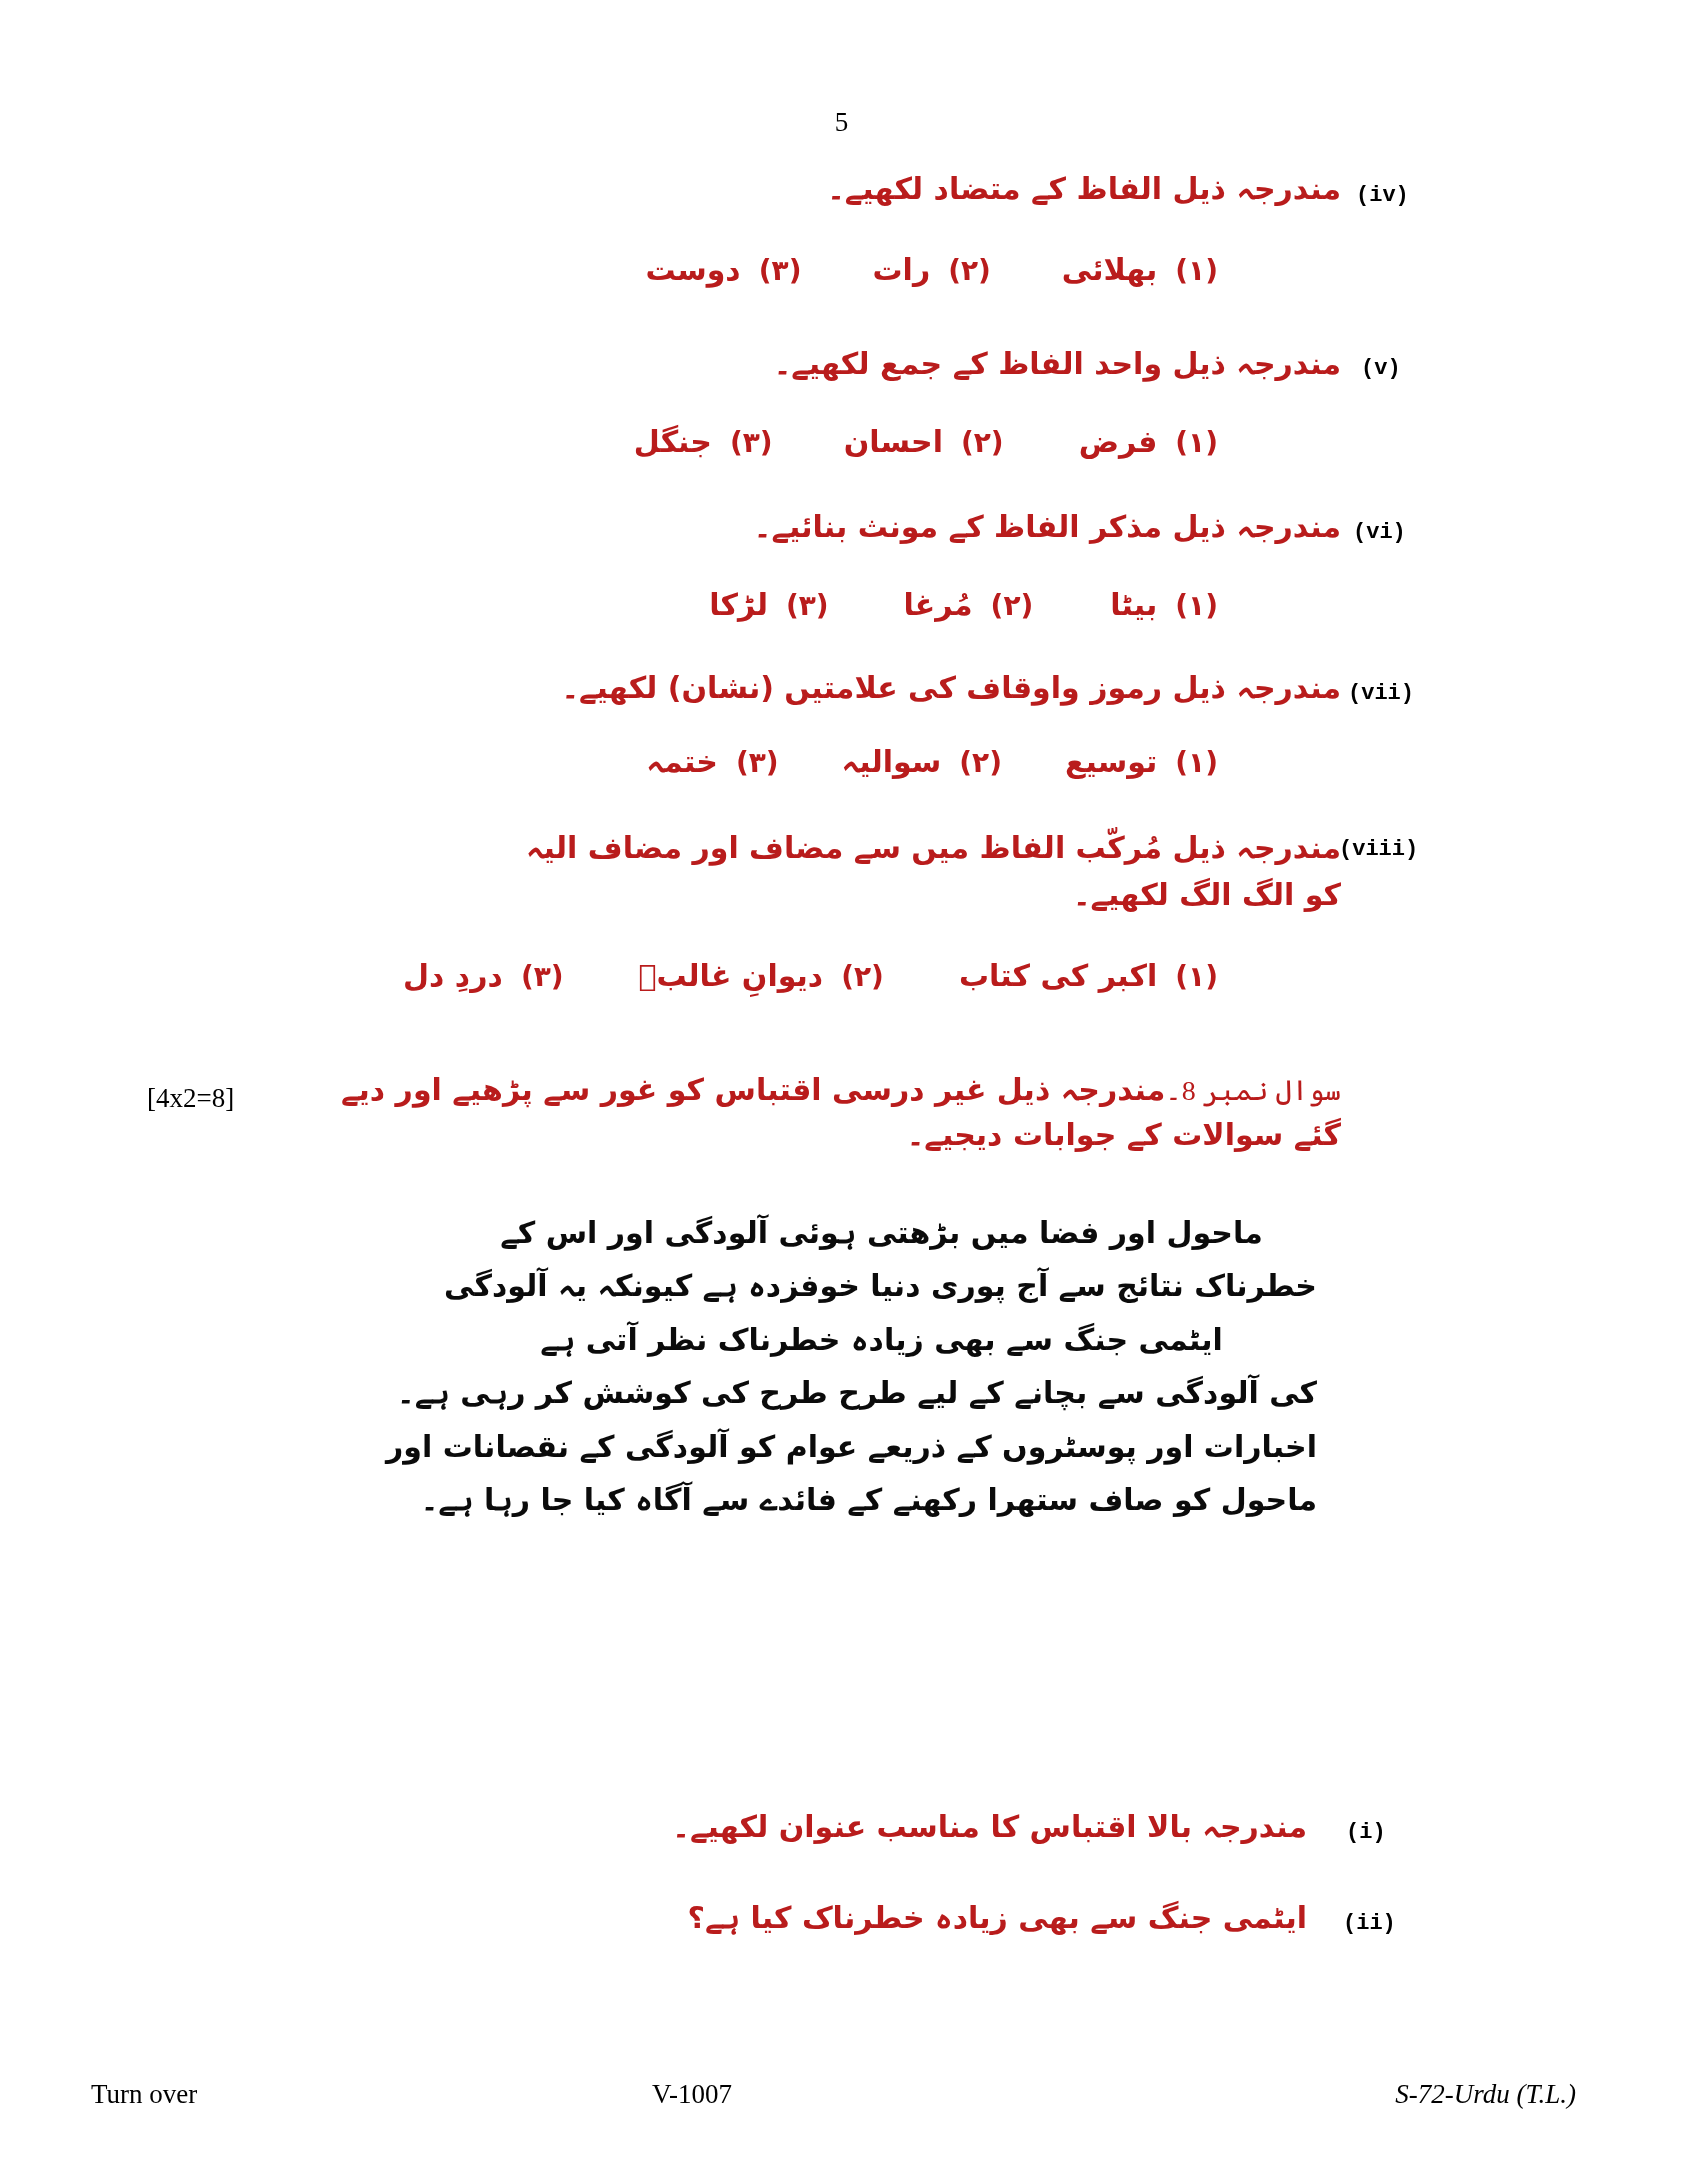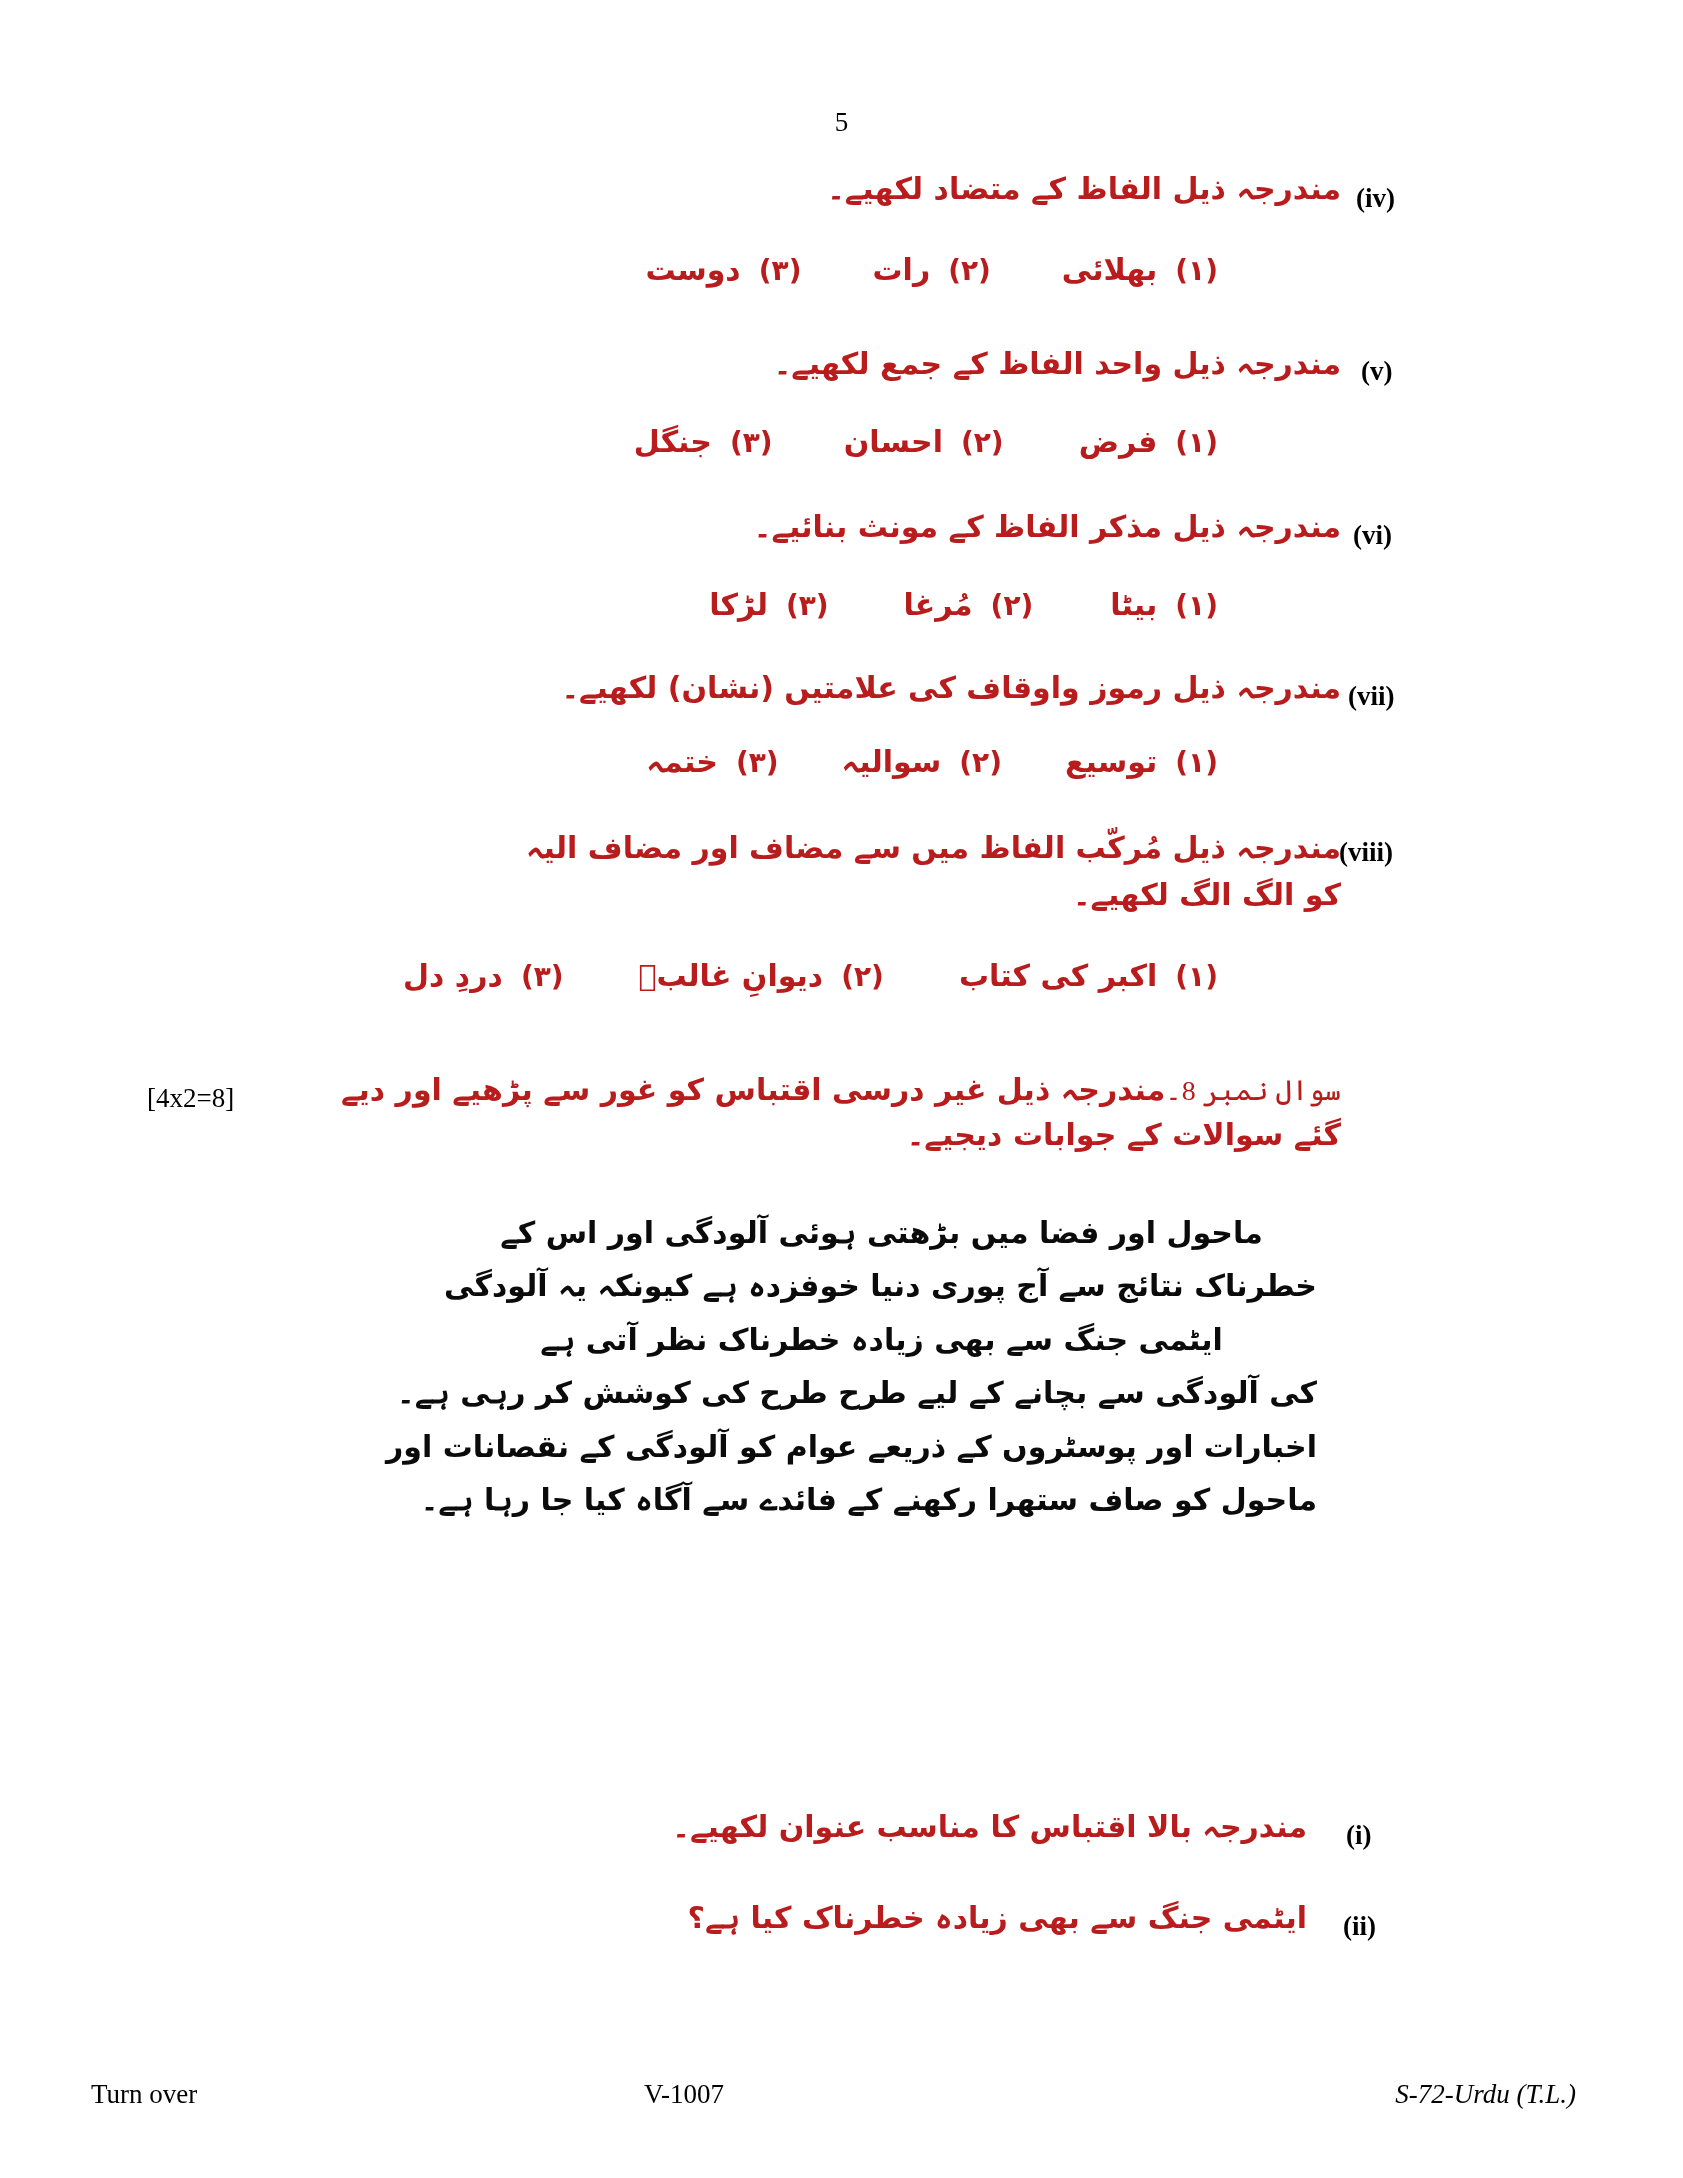--- a/index.html
+++ b/index.html
@@ -35,23 +35,23 @@
     font-family: "DejaVu Sans", "Liberation Sans", sans-serif;
     font-weight: 600;
     color: #b91c1c;
     white-space: nowrap;
     letter-spacing: -0.5px;
   }
 
   
   .rnum {
     position: absolute;
-    font-family: Liberation Serif, serif;
+    font-family: Liberation Mono, monospace;
     font-weight: bold;
-    font-size: 27px;
+    font-size: 22px;
     text-align: left;
   }
 
   
   .q-head {
     position: absolute;
     text-align: right;
     font-size: 30px;
     line-height: 1.25;
   }
@@ -125,21 +125,21 @@
   .footer { position: absolute; bottom: 0; left: 0; width: 1683px; height: 119px; }
   .footer-left {
     position: absolute;
     left: 91px;
     top: 20px;
     font-size: 27px;
     font-family: "Liberation Serif", serif;
   }
   .footer-center {
     position: absolute;
-    left: 8px;
+    left: 16px;
     top: 20px;
     width: 1352px;
     text-align: center;
     font-size: 27px;
     font-family: "Liberation Serif", serif;
   }
   .footer-right {
     position: absolute;
     right: 107px;
     top: 20px;

